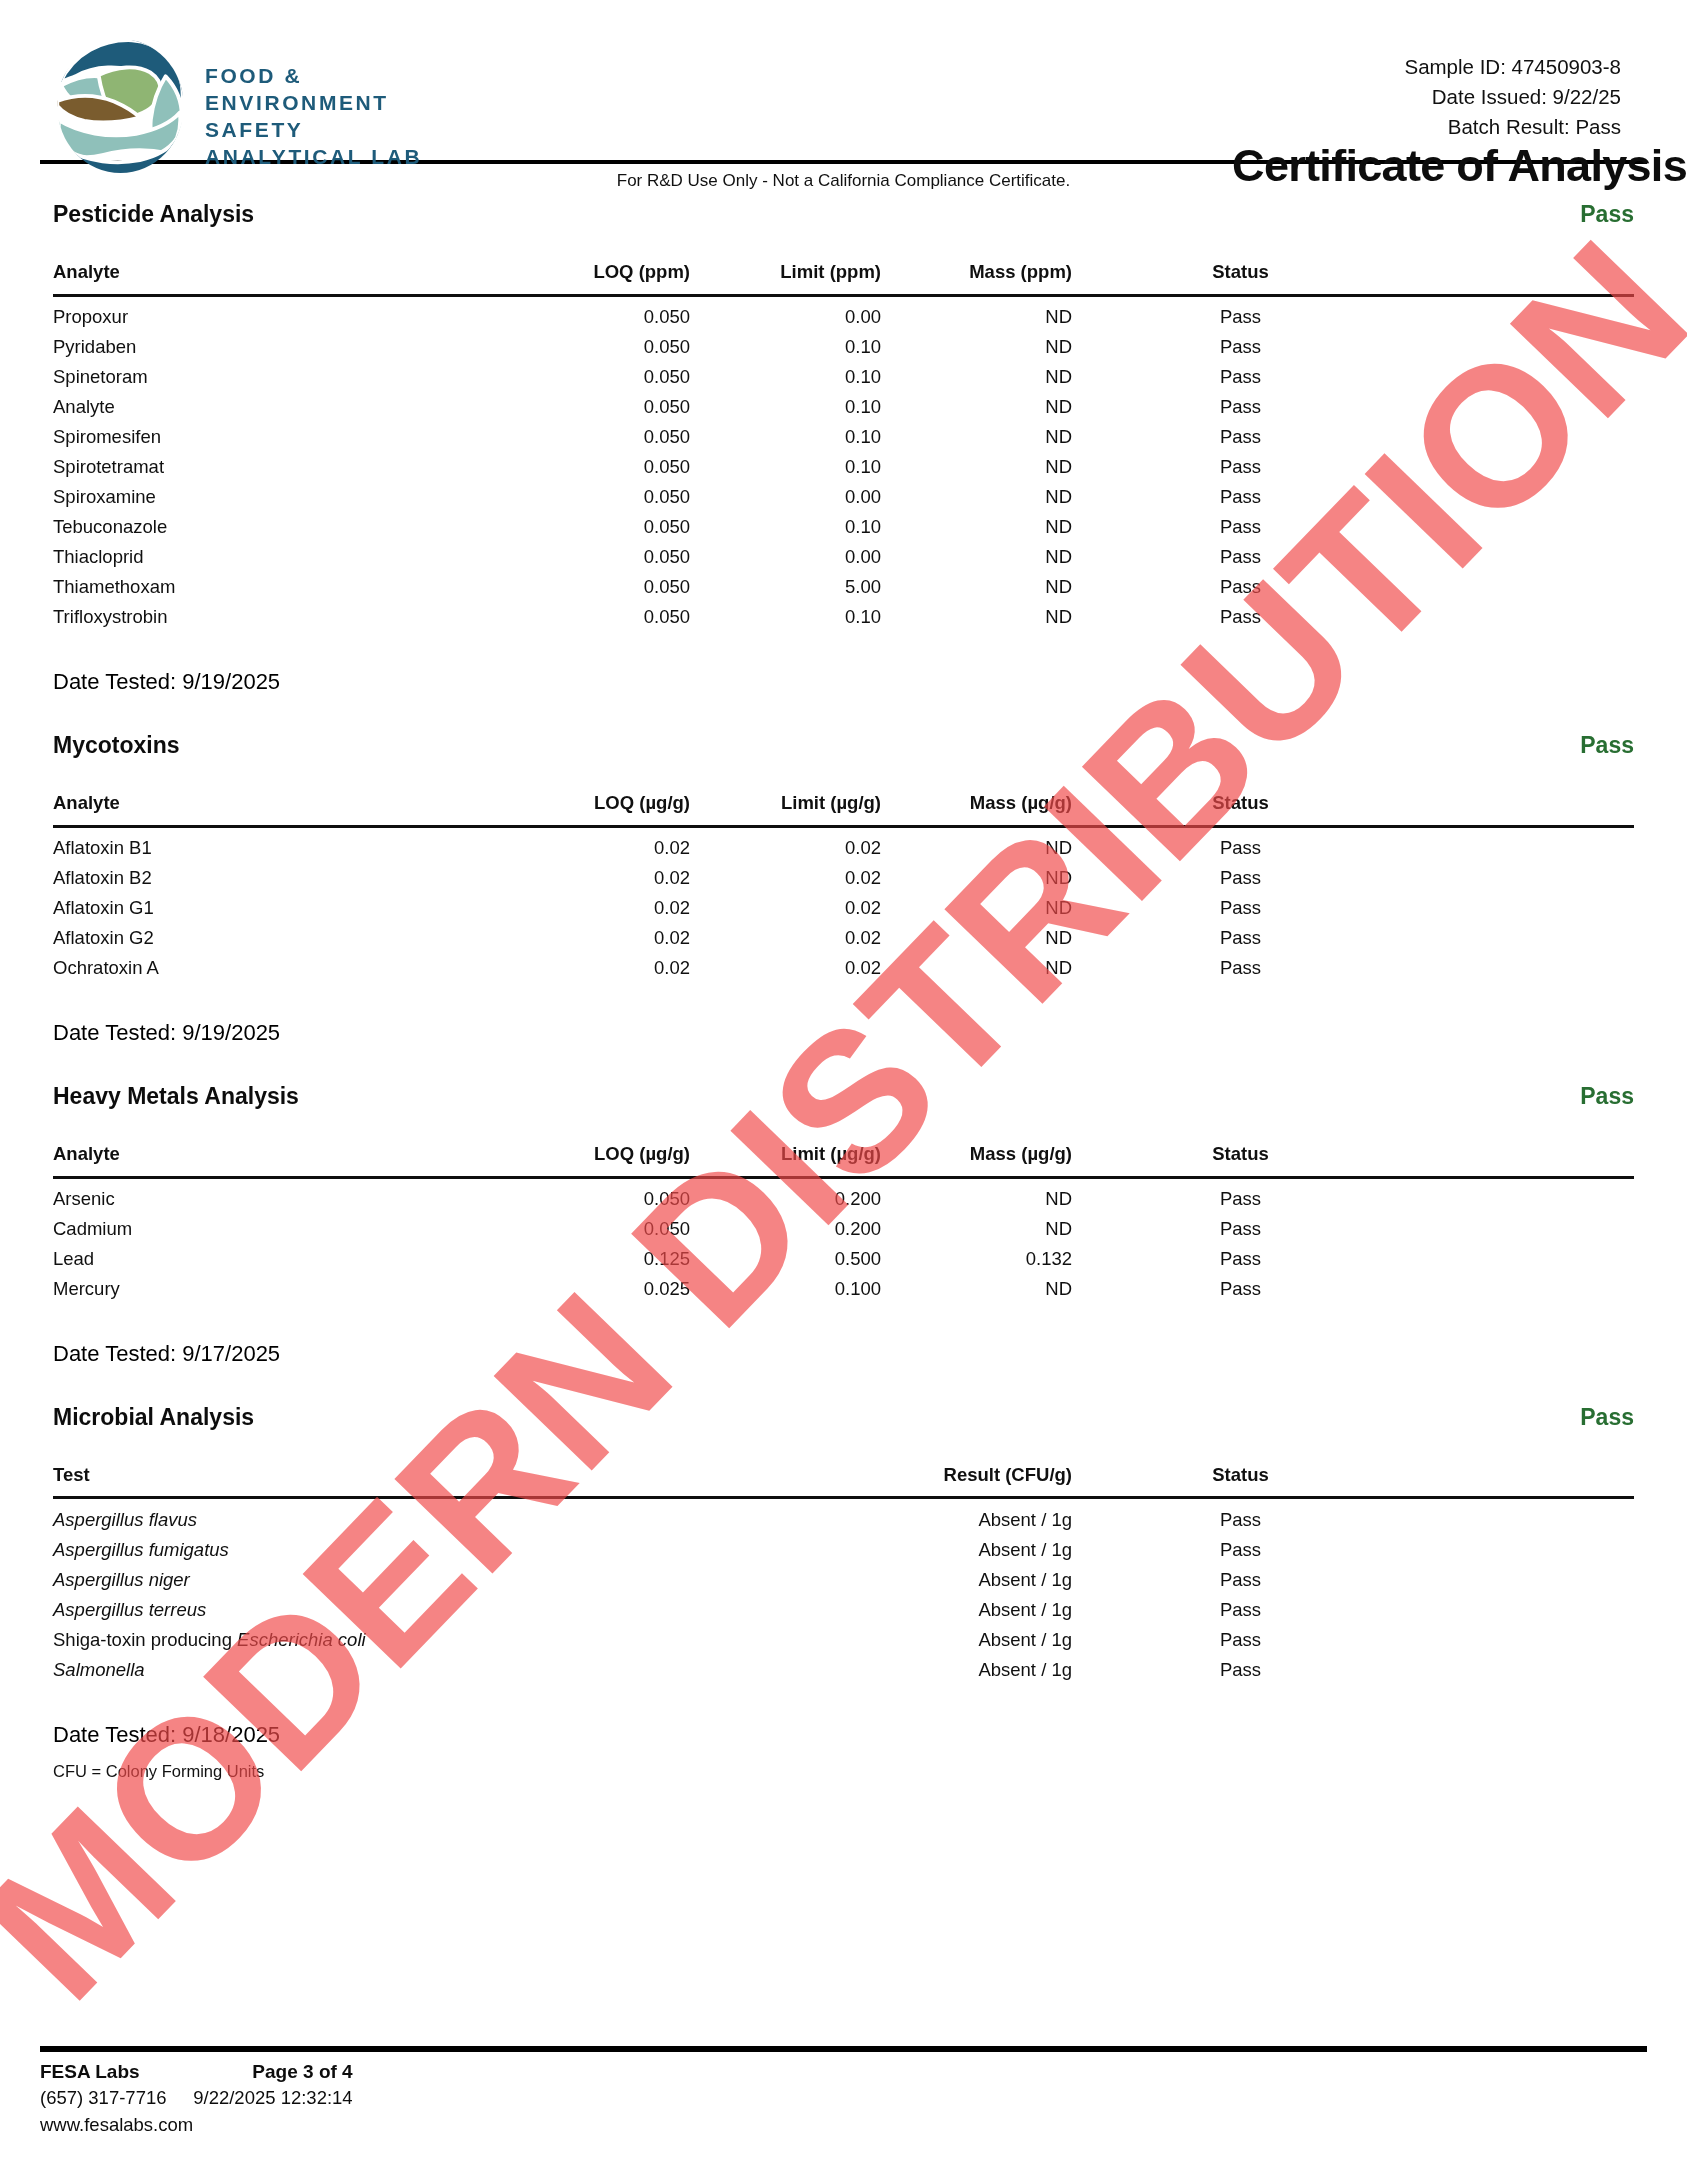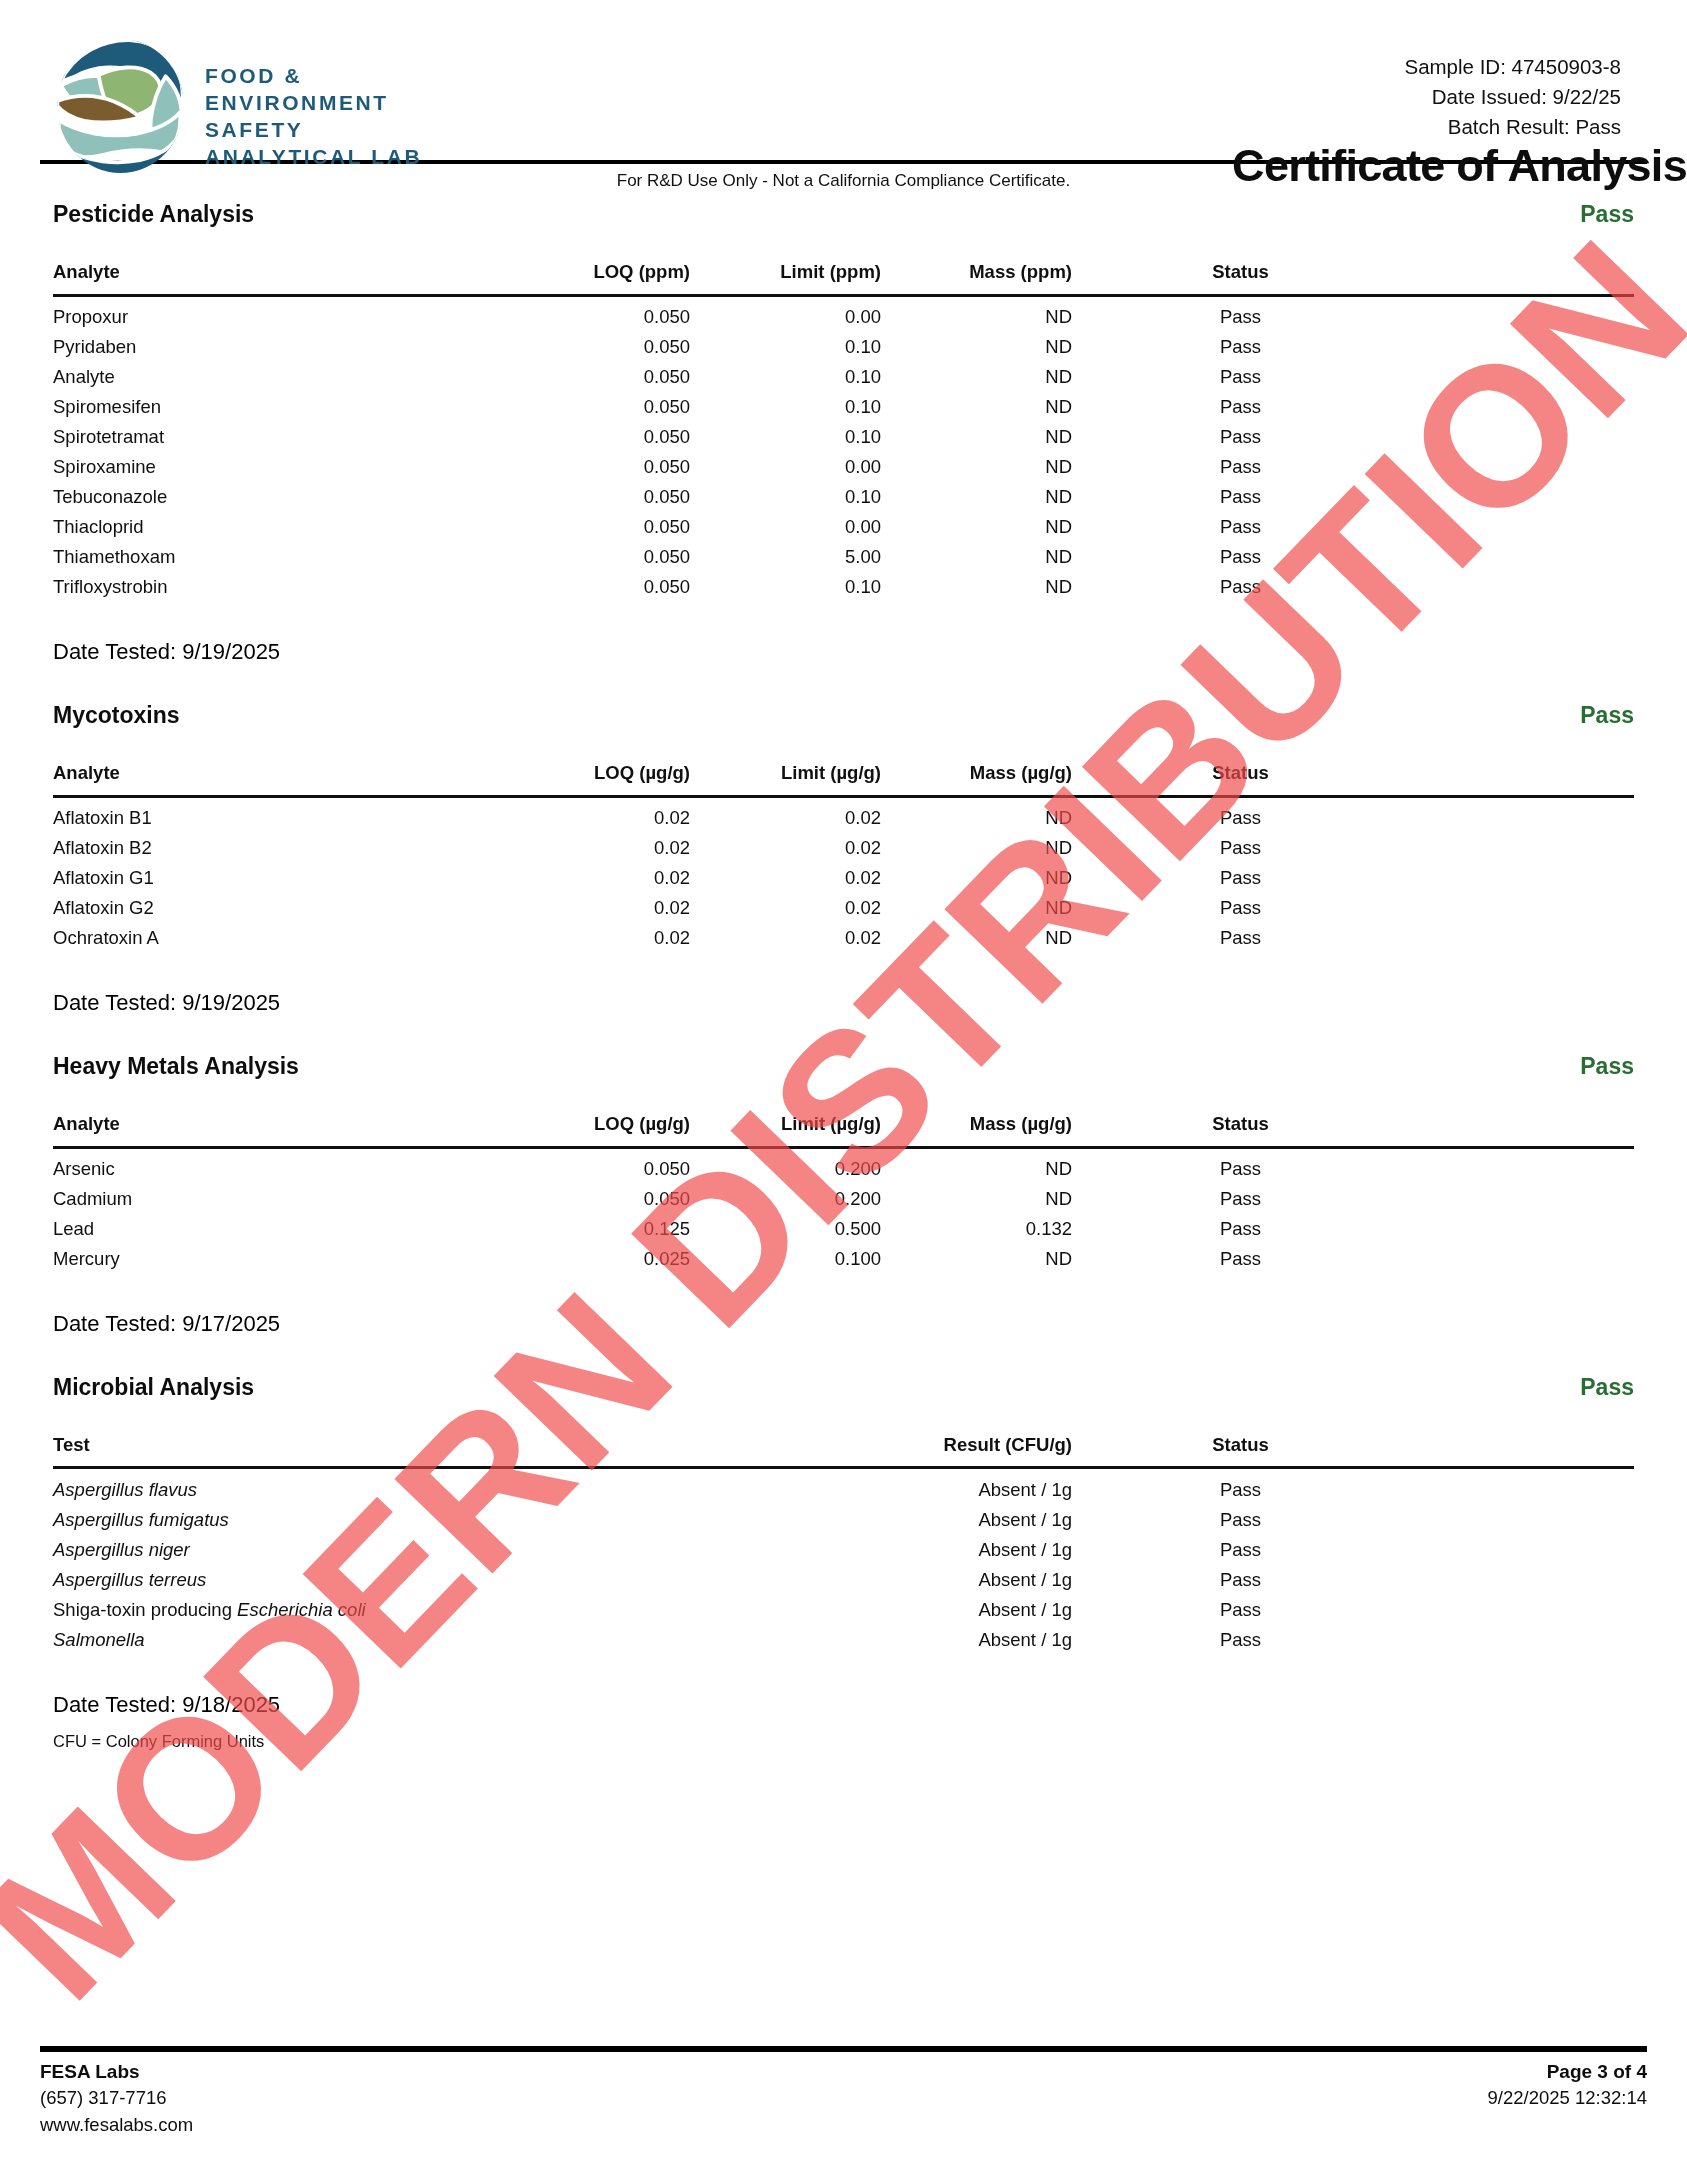--- a/index.html
+++ b/index.html
@@ -70,21 +70,21 @@
     transform:translate(-50%,-50%) rotate(-46deg);
     font-size:198px; font-weight:bold; white-space:nowrap;
     color:rgba(240,74,74,0.68);
     z-index:30; pointer-events:none;
   }
 
   
   .footer {
     position:absolute; left:40px; right:40px; top:2046px;
     border-top:6.6px solid #000; padding-top:6.6px;
-    display:flex; justify-content:space-between;
+    display:flex; 
     font-size:18.5px; line-height:26.5px; color:#0d0d0d;
     z-index:5;
   }
   .footer .bold { font-weight:bold; font-size:19px; }
   .footer-right { text-align:right; }
 </style>
 </head>
 <body>
 
 <div class="page">
@@ -160,20 +160,28 @@
           </tr>
           <tr>
             <td class="left">Pyridaben</td>
             <td class="right">0.050</td>
             <td class="right">0.10</td>
             <td class="right">ND</td>
             <td class="center">Pass</td>
             <td class="filler"></td>
           </tr>
           <tr>
+            <td class="left">Spinetoram</td>
+            <td class="right">0.050</td>
+            <td class="right">0.10</td>
+            <td class="right">ND</td>
+            <td class="center">Pass</td>
+            <td class="filler"></td>
+          </tr>
+          <tr>
             <td class="left">Analyte</td>
             <td class="right">0.050</td>
             <td class="right">0.10</td>
             <td class="right">ND</td>
             <td class="center">Pass</td>
             <td class="filler"></td>
           </tr>
           <tr>
             <td class="left">Spiromesifen</td>
             <td class="right">0.050</td>

